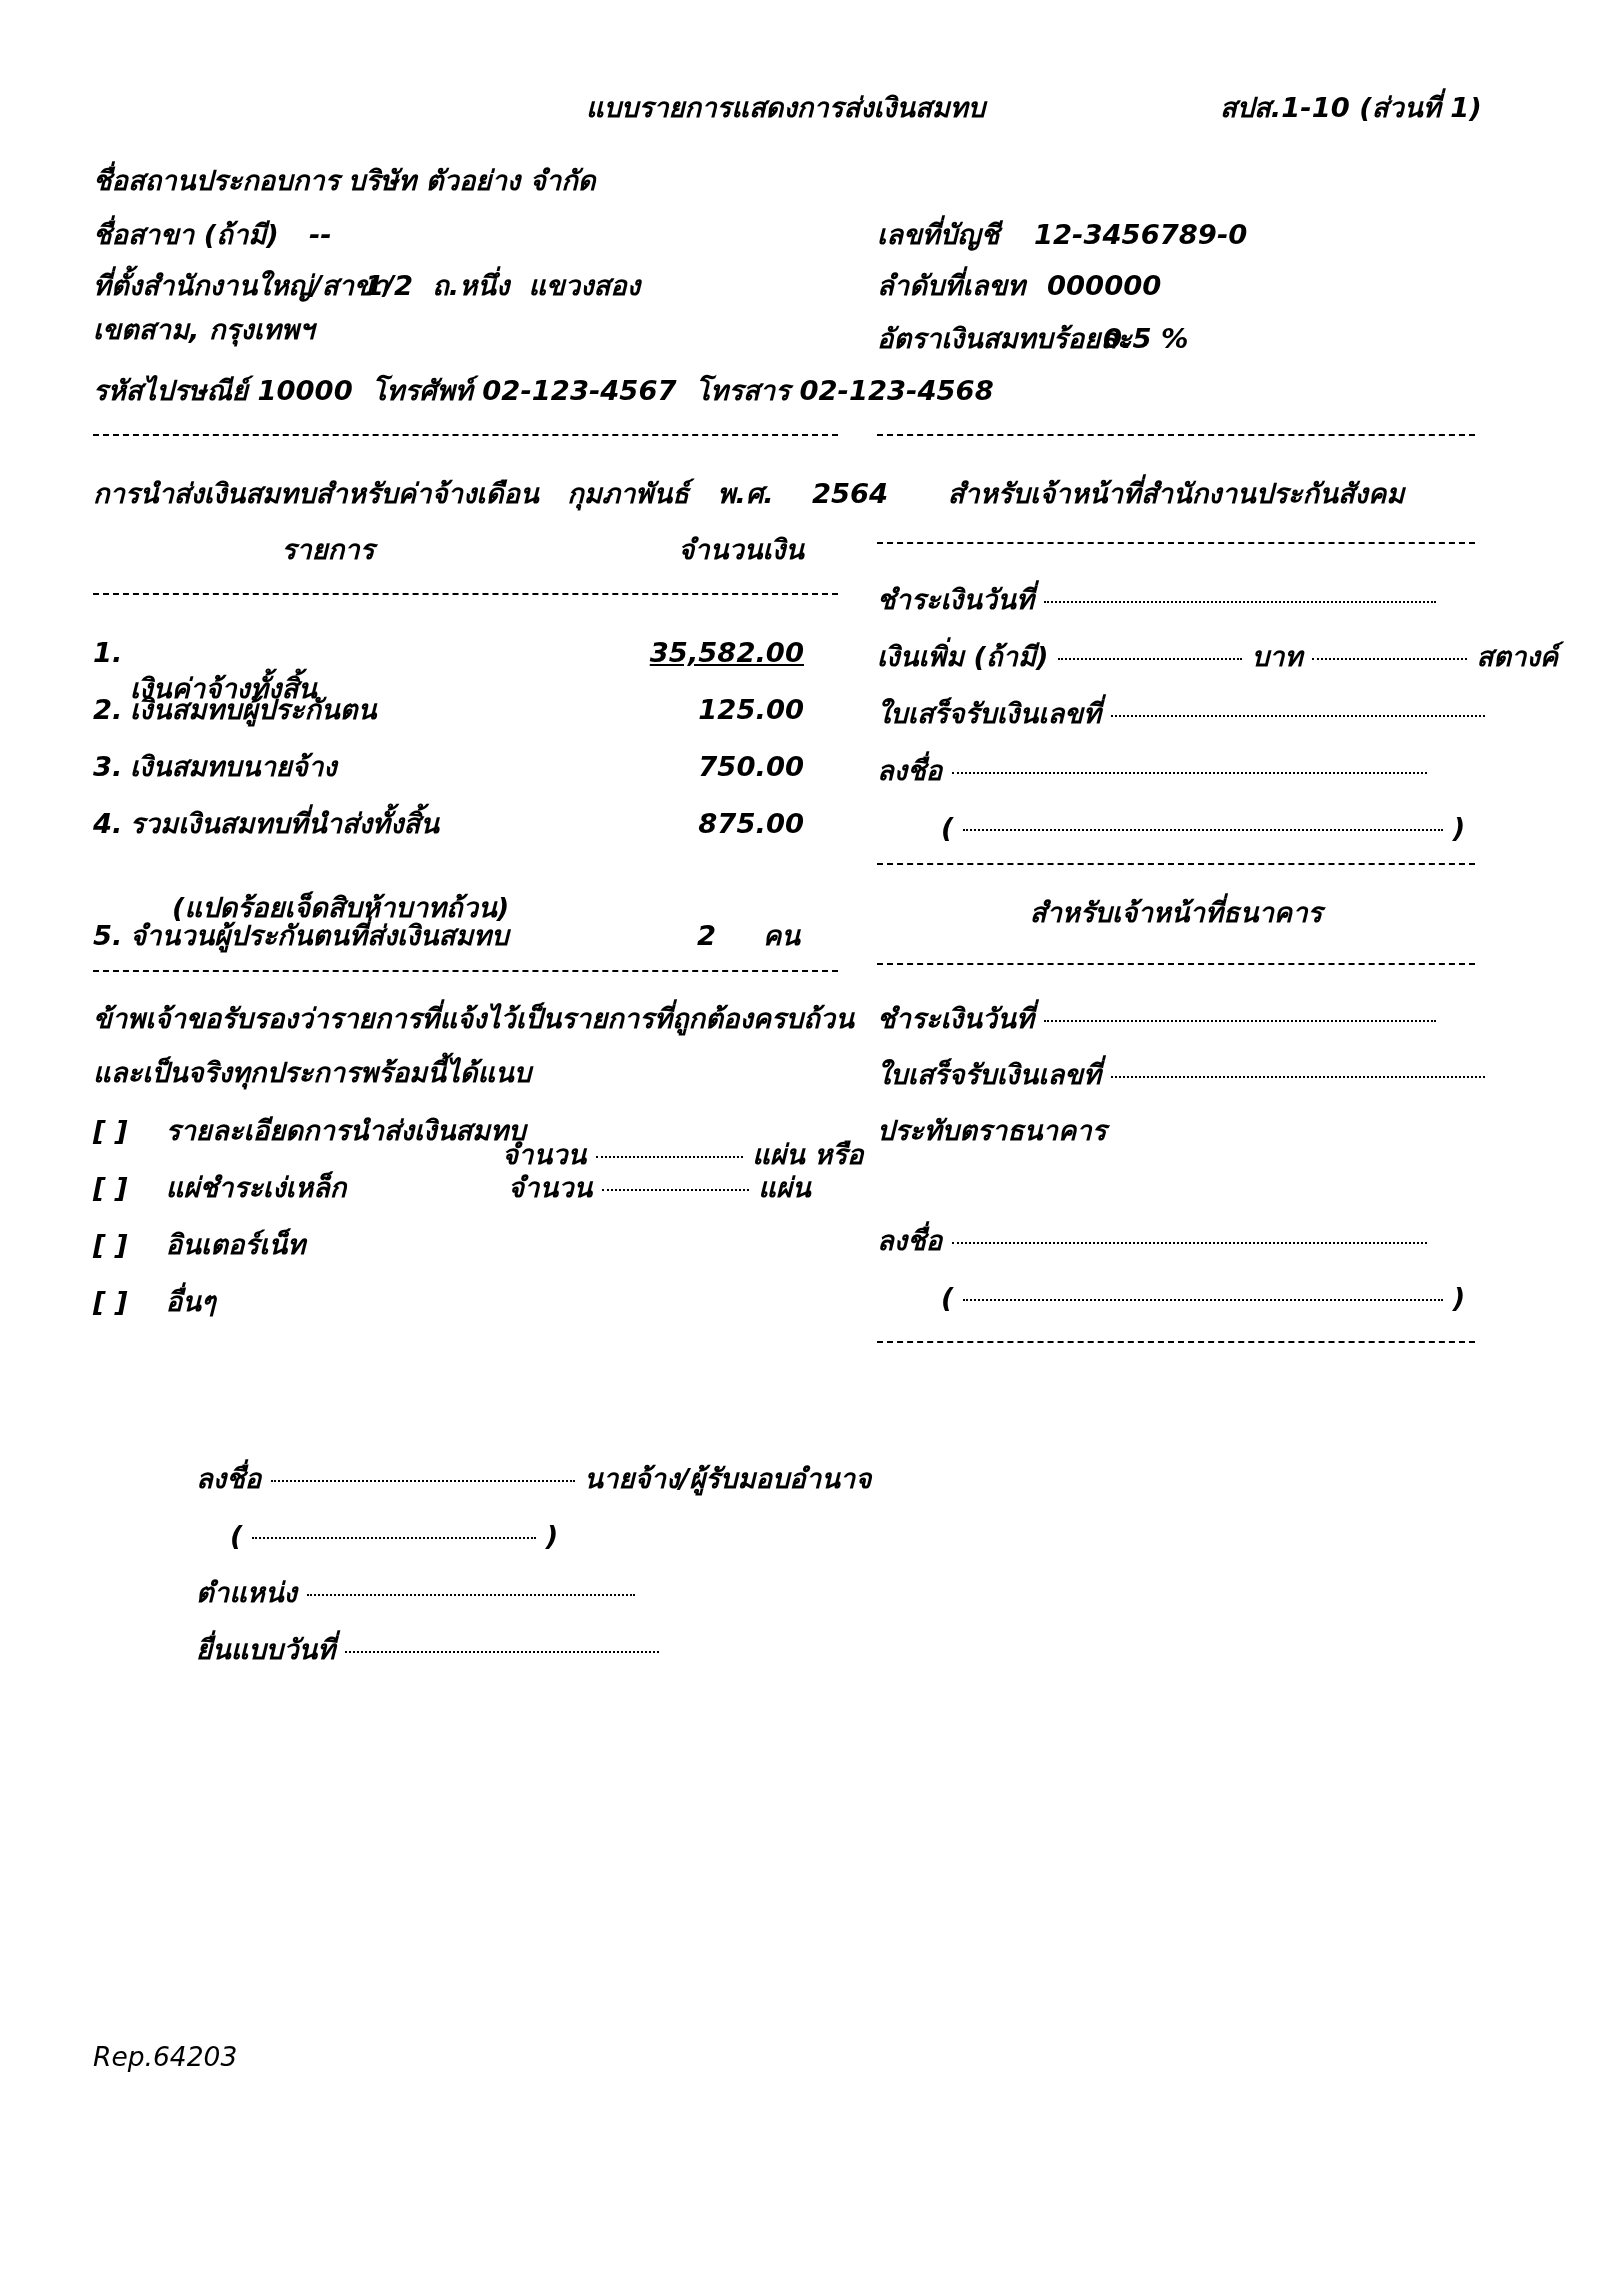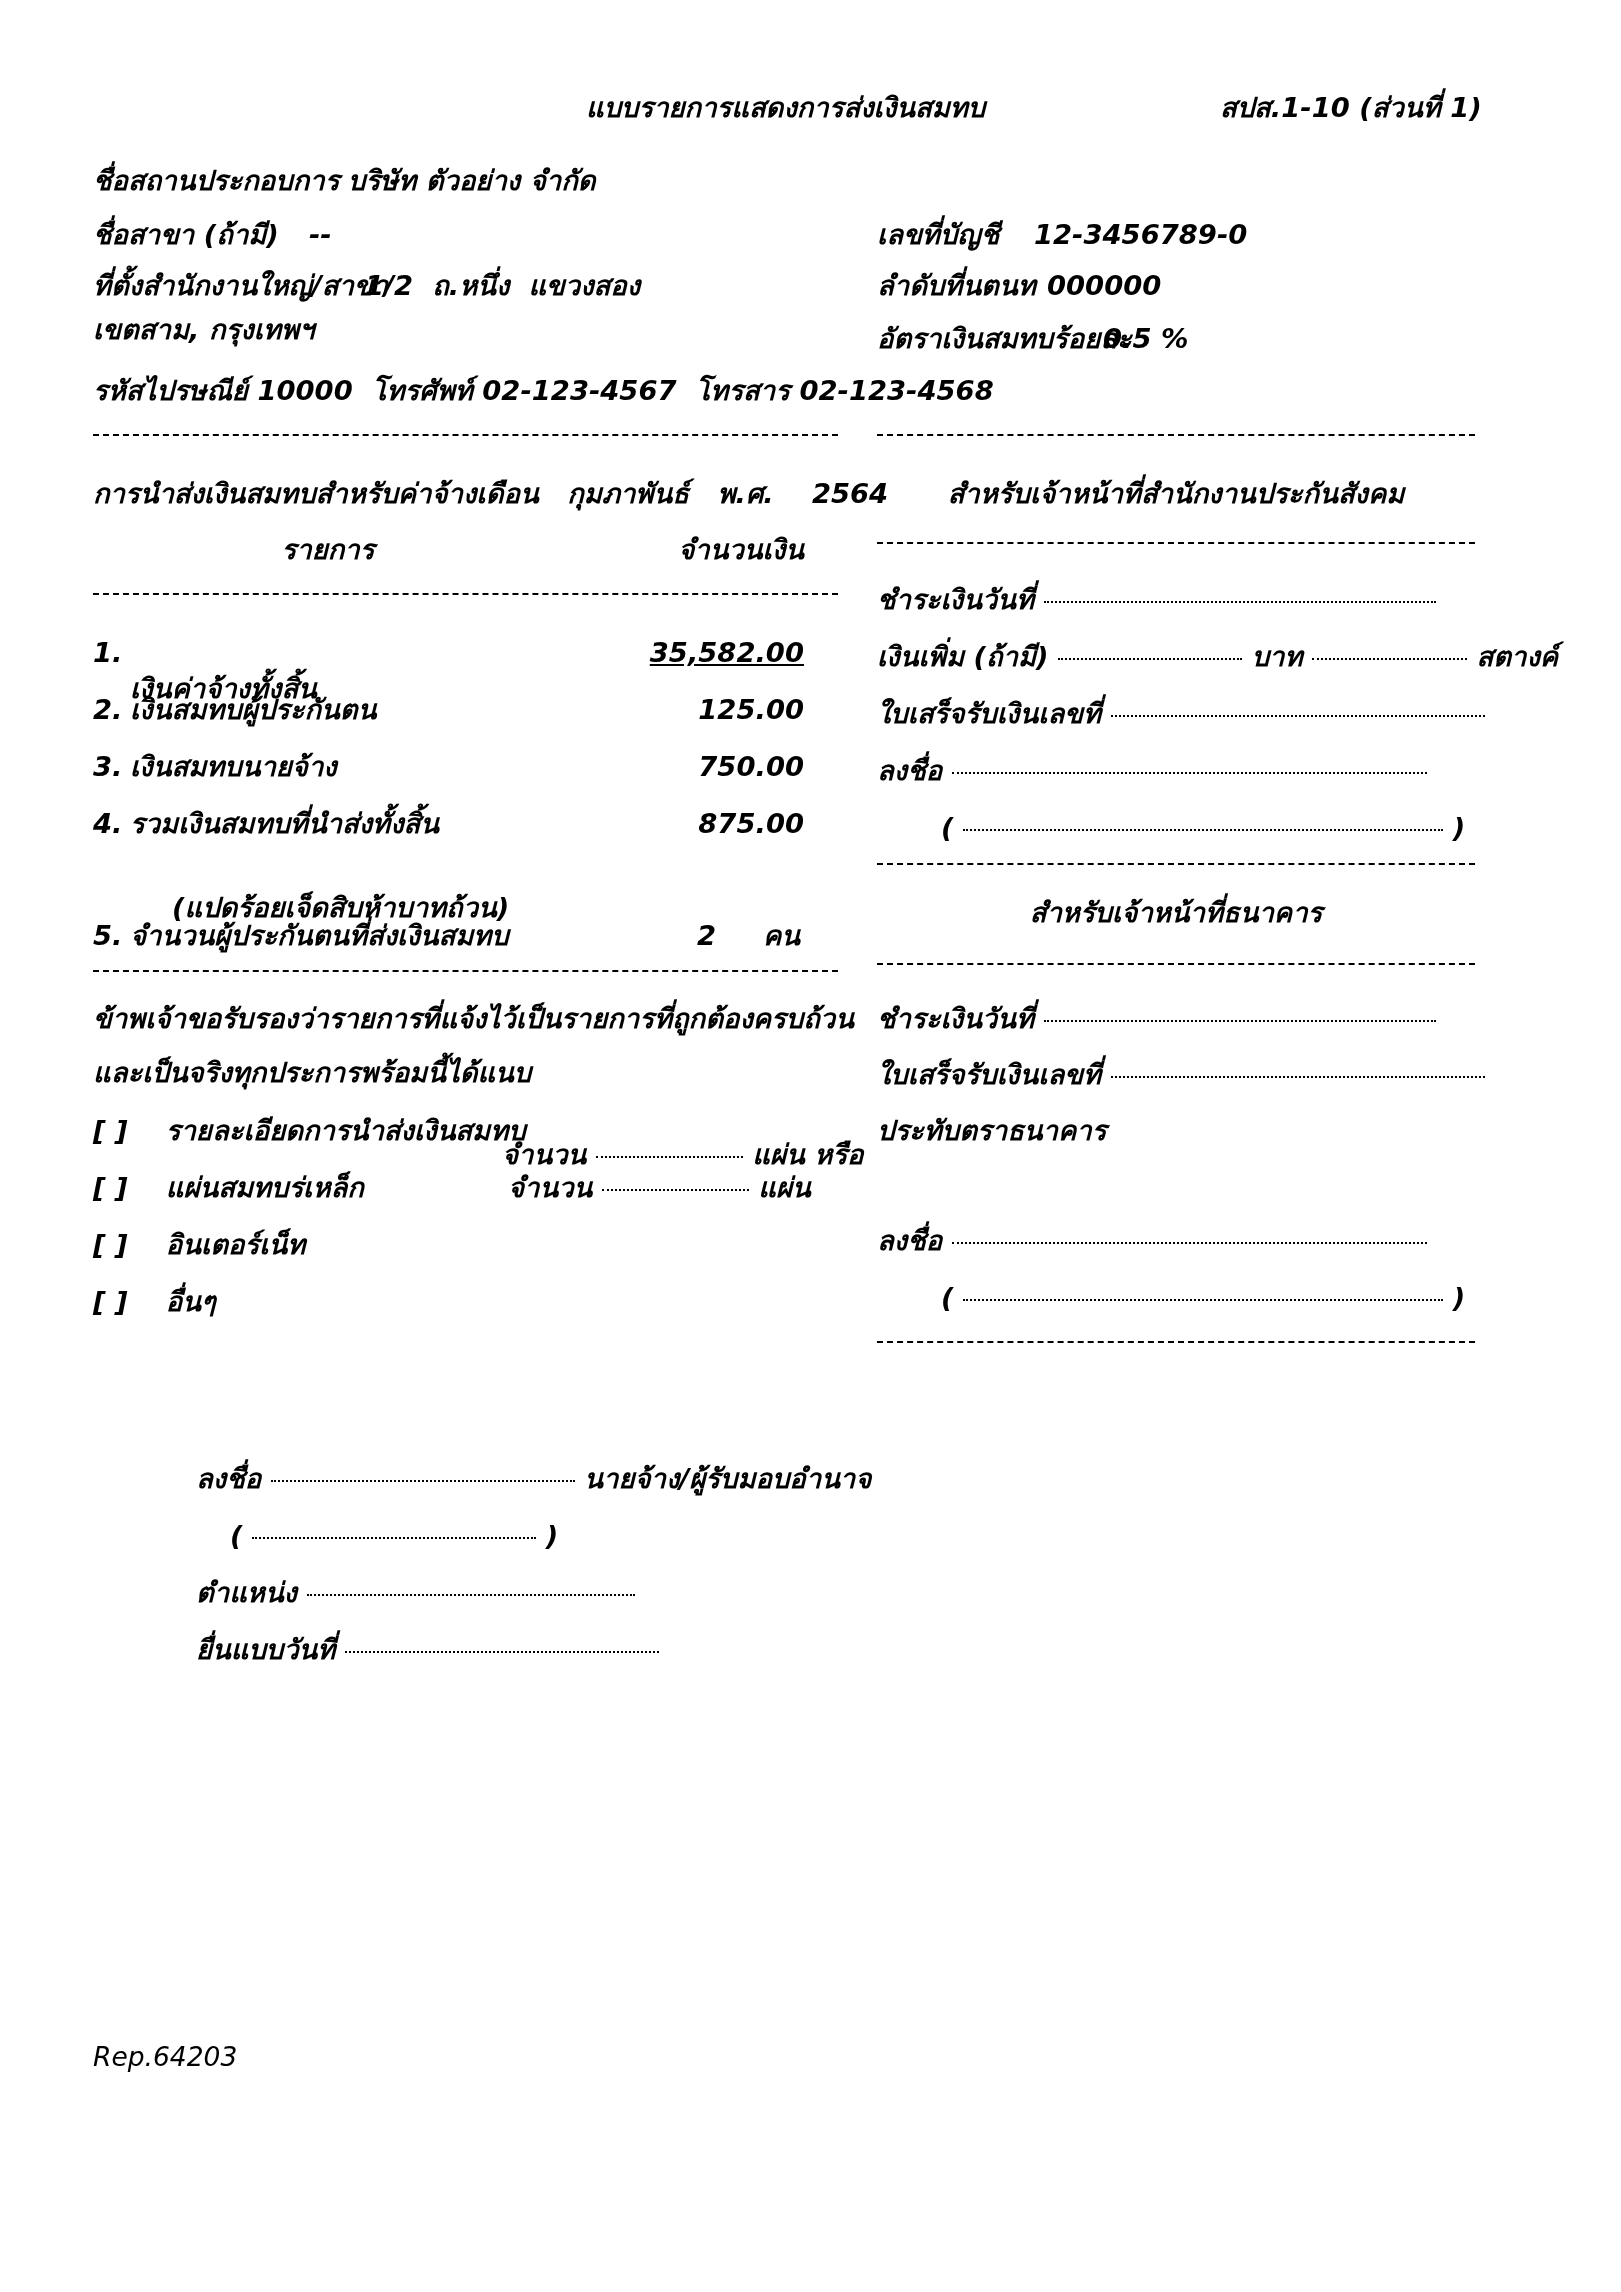--- a/index.html
+++ b/index.html
@@ -76,21 +76,21 @@
 
   <div class="t s28" style="left:93px; top:221px;">ชื่อสาขา (ถ้ามี)</div>
   <div class="t s28" style="left:309px; top:221px;">--</div>
 
   <div class="t s28" style="left:877px; top:221px;">เลขที่บัญชี</div>
   <div class="t s28" style="left:1034px; top:221px;">12-3456789-0</div>
 
   <div class="t s28" style="left:93px; top:272px;">ที่ตั้งสำนักงานใหญ่/สาขา</div>
   <div class="t s28" style="left:365px; top:272px;">1/2  ถ.หนึ่ง  แขวงสอง</div>
 
-  <div class="t s28" style="left:877px; top:272px;">ลำดับที่นตนท</div>
+  <div class="t s28" style="left:877px; top:272px;">ลำดับที่เลขท</div>
   <div class="t s28" style="left:1047px; top:272px;">000000</div>
 
   <div class="t s28" style="left:93px; top:316px;text-align:right;">เขตสาม, กรุงเทพฯ</div>
 
   <div class="t s28" style="left:877px; top:325px;">อัตราเงินสมทบร้อยละ</div>
   <div class="t s28" style="left:1103px; top:325px;">0.5 %</div>
 
   <div class="t s28" style="left:93px; top:377px;">รหัสไปรษณีย์ 10000  โทรศัพท์ 02-123-4567  โทรสาร 02-123-4568</div>
 
   <div class="dashline" style="left:93px; top:434px; width:745px;"></div>
@@ -146,21 +146,21 @@
   </div>
   <div class="row s28" style="left:502px; top:1117px;margin-top:24px;">
     <span>จำนวน</span>
     <span class="dotline" style="width:147px;"></span>
     <span>แผ่น หรือ</span>
   </div>
 
   <div class="row s28" style="left:93px; top:1174px;">
     <span>[  ]</span>
     <span>&nbsp;&nbsp;</span>
-    <span>แผ่นสมทบร่เหล็ก</span>
+    <span>แผ่ชำระเง่เหล็ก</span>
   </div>
   <div class="row s28" style="left:508px; top:1174px;">
     <span>จำนวน</span>
     <span class="dotline" style="width:147px;"></span>
     <span>แผ่น</span>
   </div>
 
   <div class="row s28" style="left:93px; top:1231px;">
     <span>[  ]</span>
     <span>&nbsp;&nbsp;</span>

